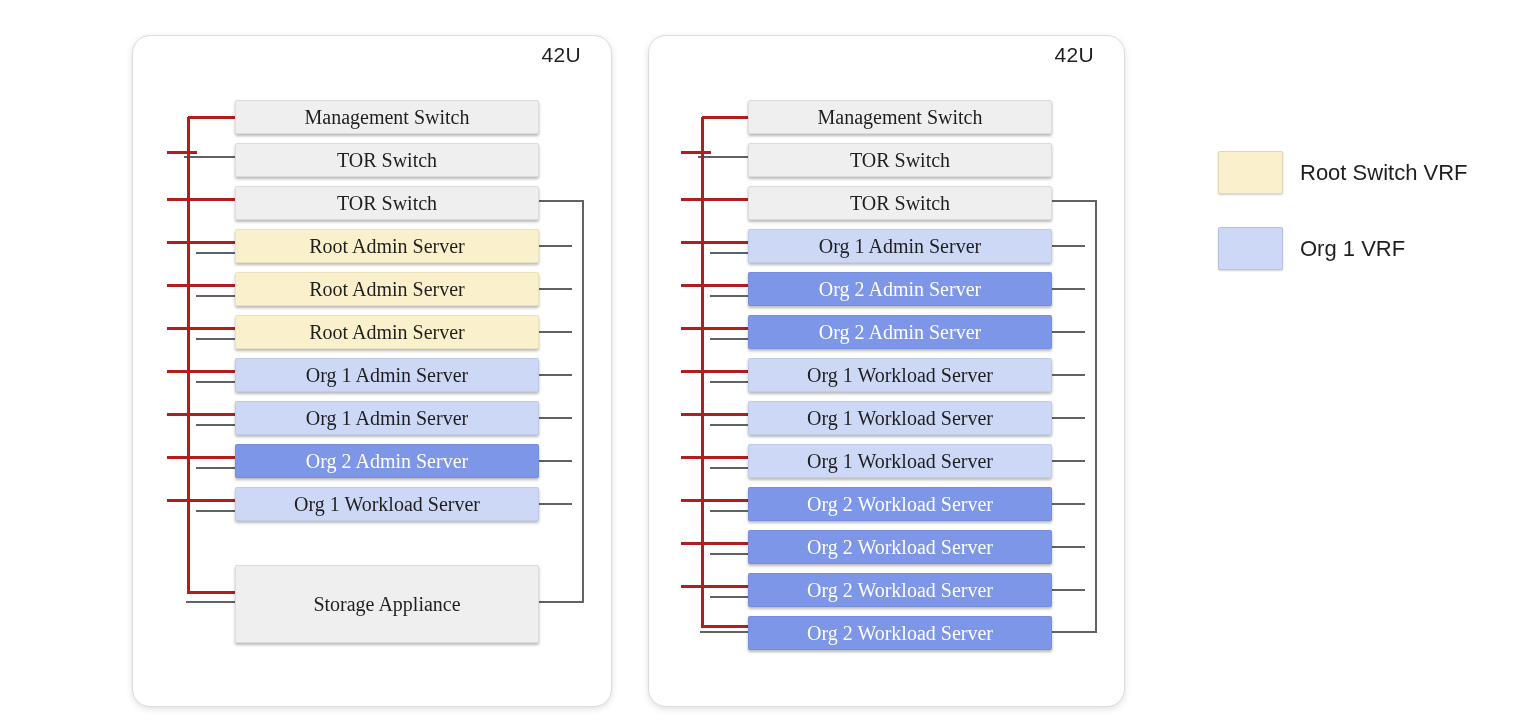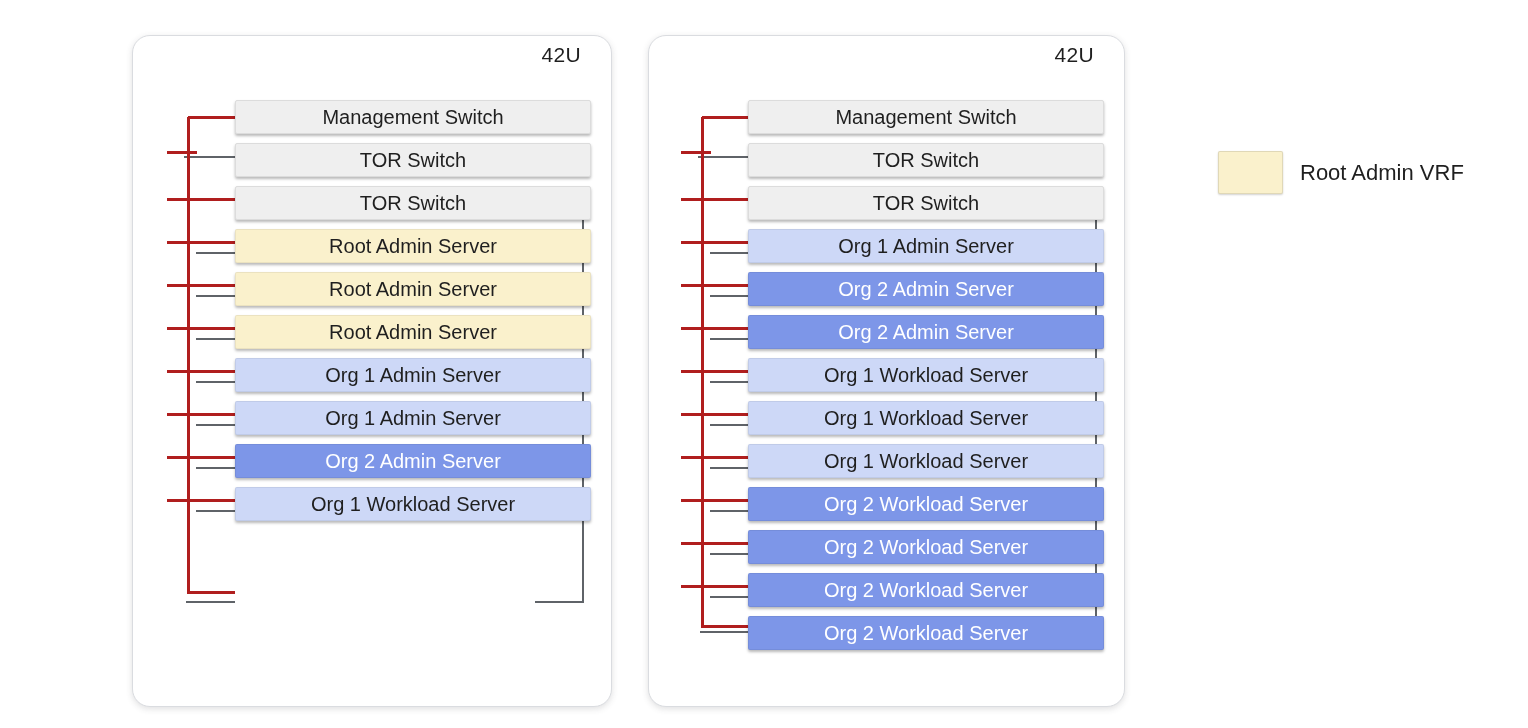--- a/index.html
+++ b/index.html
@@ -3,24 +3,24 @@
 <meta charset="utf-8">
 <style>
   html,body{margin:0;padding:0;background:#ffffff;}
   body{font-family:"Liberation Sans",sans-serif;color:#1f1f1f;}
   .canvas{position:relative;width:1528px;height:728px;background:#ffffff;overflow:hidden;}
   .rack{position:absolute;background:#ffffff;border:1px solid #dadce0;border-radius:18px;
         box-shadow:0 2px 6px rgba(60,64,67,.16);z-index:0;}
   #rack-0{left:132px;top:35px;width:478px;height:670px;}
   #rack-1{left:648px;top:35px;width:475px;height:670px;}
   .rack-label{position:absolute;top:7px;right:30px;font-size:21px;letter-spacing:.3px;}
-  .device{position:absolute;width:356px;display:flex;align-items:center;justify-content:center;
+  .device{position:absolute;width:304px;display:flex;align-items:center;justify-content:center;
           font-size:20px;z-index:2;border-radius:2px;box-sizing:border-box;
           border:1px solid rgba(0,0,0,.06);box-shadow:0 2px 3px rgba(0,0,0,.28);
-          white-space:nowrap;}
+          white-space:nowrap;font-family:Liberation Serif, serif;}
   .device.infra{border-color:#dcdcdc;}
   .hline,.vline{position:absolute;z-index:1;}
   .legend{position:absolute;left:1218px;top:151px;z-index:0;}
   .legend-item{display:flex;align-items:center;height:43px;margin-bottom:33px;}
   .legend-swatch{width:65px;height:43px;border-radius:2px;border:1px solid rgba(0,0,0,.10);
                  box-sizing:border-box;box-shadow:0 1px 2px rgba(0,0,0,.18);flex:0 0 auto;}
   .legend-label{margin-left:17px;font-size:22px;white-space:nowrap;}
 </style>
 </head>
 <body>
@@ -31,21 +31,25 @@
     <div class="rack-label">42U</div>
   </div>
 
   <div class="rack" id="rack-1">
     <div class="rack-label">42U</div>
   </div>
 
   <div class="legend">
     <div class="legend-item">
       <span class="legend-swatch" style="background: rgb(250, 241, 204);"></span>
-      <span class="legend-label">Root Admin VRF</span>
+      <span class="legend-label">Root Switch VRF</span>
+    </div>
+    <div class="legend-item">
+      <span class="legend-swatch" style="background: rgb(205, 216, 247);"></span>
+      <span class="legend-label">Org 1 VRF</span>
     </div>
   </div>
 
 <div class="device infra" style="left: 235px; top: 100px; height: 34px; background: rgb(239, 239, 239); color: rgb(31, 31, 31);">
       <span>Management Switch</span>
     </div>
     <div class="hline" style="left: 188px; top: 115.5px; width: 47px; height: 3px; background: rgb(176, 30, 30);"></div>
     <div class="device infra" style="left: 235px; top: 143px; height: 34px; background: rgb(239, 239, 239); color: rgb(31, 31, 31);">
       <span>TOR Switch</span>
     </div>
@@ -91,20 +95,23 @@
     </div>
     <div class="hline" style="left: 167px; top: 455.5px; width: 68px; height: 3px; background: rgb(176, 30, 30);"></div>
     <div class="hline" style="left: 196px; top: 467px; width: 39px; height: 2px; background: rgb(95, 99, 104);"></div>
     <div class="hline" style="left: 535px; top: 460px; width: 37px; height: 2px; background: rgb(95, 99, 104);"></div>
     <div class="device org1" style="left: 235px; top: 487px; height: 34px; background: rgb(205, 216, 247); color: rgb(31, 31, 31);">
       <span>Org 1 Workload Server</span>
     </div>
     <div class="hline" style="left: 167px; top: 498.5px; width: 68px; height: 3px; background: rgb(176, 30, 30);"></div>
     <div class="hline" style="left: 196px; top: 510px; width: 39px; height: 2px; background: rgb(95, 99, 104);"></div>
     <div class="hline" style="left: 535px; top: 503px; width: 37px; height: 2px; background: rgb(95, 99, 104);"></div>
+    <div class="device infra" style="left: 235px; top: 565px; height: 78px; background: rgb(239, 239, 239); color: rgb(31, 31, 31);">
+      <span>Storage Appliance</span>
+    </div>
     <div class="hline" style="left: 188px; top: 590.5px; width: 47px; height: 3px; background: rgb(176, 30, 30);"></div>
     <div class="hline" style="left: 186px; top: 601px; width: 49px; height: 2px; background: rgb(95, 99, 104);"></div>
     <div class="hline" style="left: 535px; top: 601px; width: 49px; height: 2px; background: rgb(95, 99, 104);"></div>
     <div class="vline" style="left: 186.5px; top: 117px; width: 3px; height: 476.5px; background: rgb(176, 30, 30);"></div>
     <div class="vline" style="left: 582px; top: 201px; width: 2px; height: 401px; background: rgb(95, 99, 104);"></div>
     <div class="device infra" style="left: 748px; top: 100px; height: 34px; background: rgb(239, 239, 239); color: rgb(31, 31, 31);">
       <span>Management Switch</span>
     </div>
     <div class="hline" style="left: 702px; top: 115.5px; width: 46px; height: 3px; background: rgb(176, 30, 30);"></div>
     <div class="device infra" style="left: 748px; top: 143px; height: 34px; background: rgb(239, 239, 239); color: rgb(31, 31, 31);">

